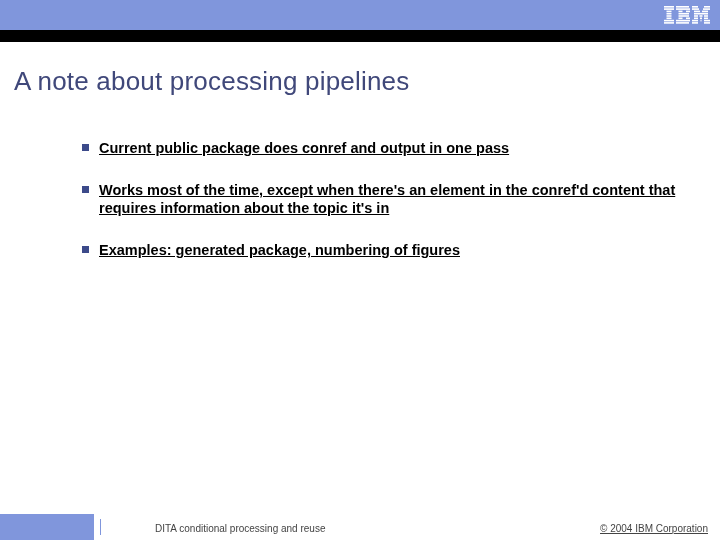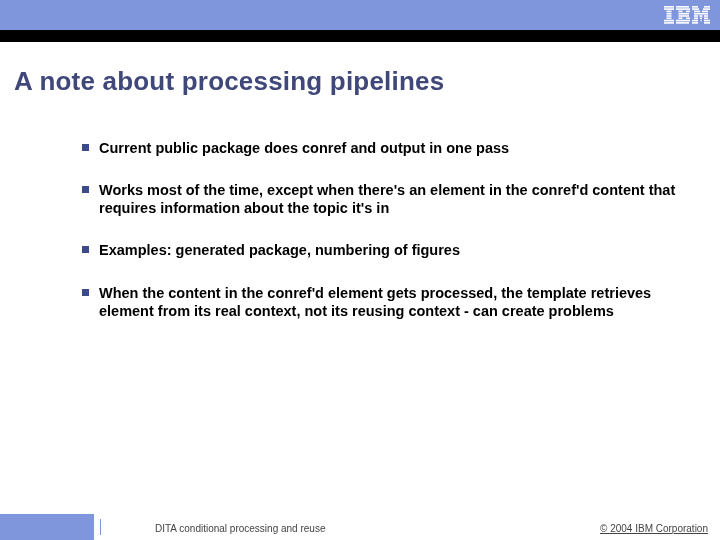--- a/index.html
+++ b/index.html
@@ -26,26 +26,27 @@
     right: 10px;
     top: 6px;
     color: #fff;
     display: flex;
     gap: 2px;
   }
   .logo-svg { display: block; }
   .title {
     font-size: 26px;
     color: #40487a;
-    font-weight: 700;
+    font-weight: 400;
     padding: 24px 0 0 14px;
     letter-spacing: 0.2px;
   }
   .content {
     padding: 42px 40px 0 82px;
+    text-decoration: underline;
   }
   .bullet-item {
     display: flex;
     align-items: flex-start;
     margin-bottom: 24px;
   }
   .bullet-marker {
     width: 7px;
     height: 7px;
     background: #3c4a8a;
@@ -156,24 +157,20 @@
     <div class="bullet-text">Current public package does conref and output in one pass</div>
   </div>
   <div class="bullet-item">
     <div class="bullet-marker"></div>
     <div class="bullet-text">Works most of the time, except when there's an element in the conref'd content that requires information about the topic it's in</div>
   </div>
   <div class="bullet-item">
     <div class="bullet-marker"></div>
     <div class="bullet-text">Examples: generated package, numbering of figures</div>
   </div>
-  <div class="bullet-item">
-    <div class="bullet-marker"></div>
-    <div class="bullet-text">When the content in the conref'd element gets processed, the template retrieves element from its real context, not its reusing context - can create problems</div>
-  </div>
 </div>
 
 <div class="footer">
   <div class="footer-blue"></div>
   <div class="footer-divider"></div>
   <div class="footer-text">DITA conditional processing and reuse</div>
   <div class="footer-copy">© 2004 IBM Corporation</div>
 </div>
 
 </body></html>

